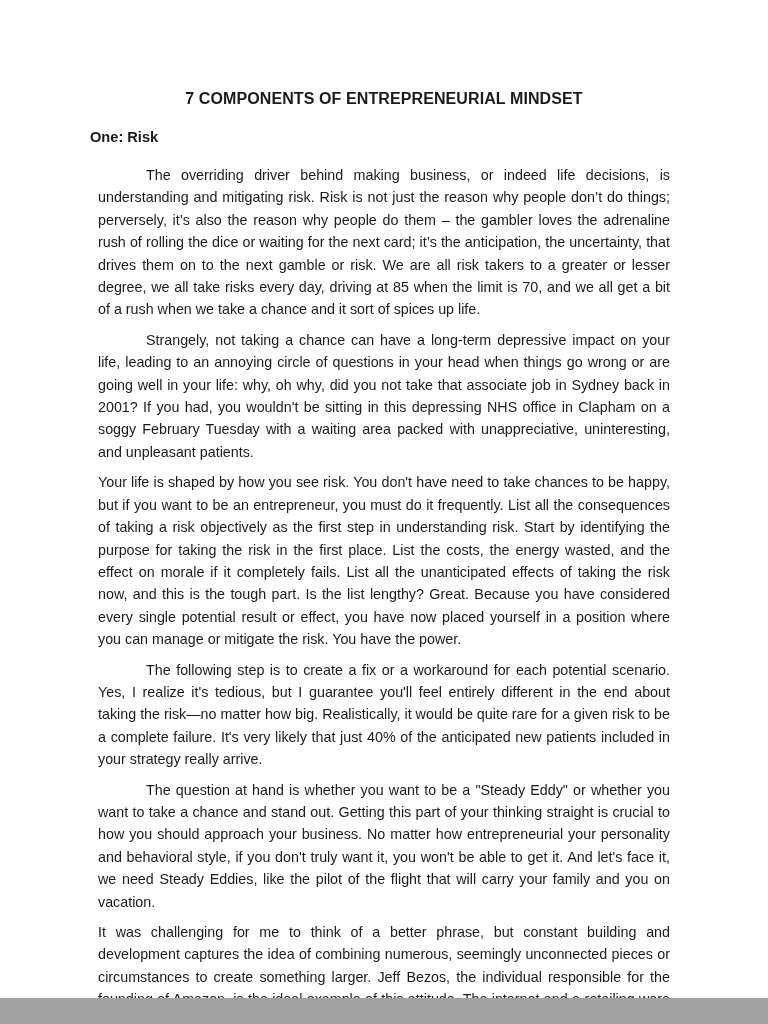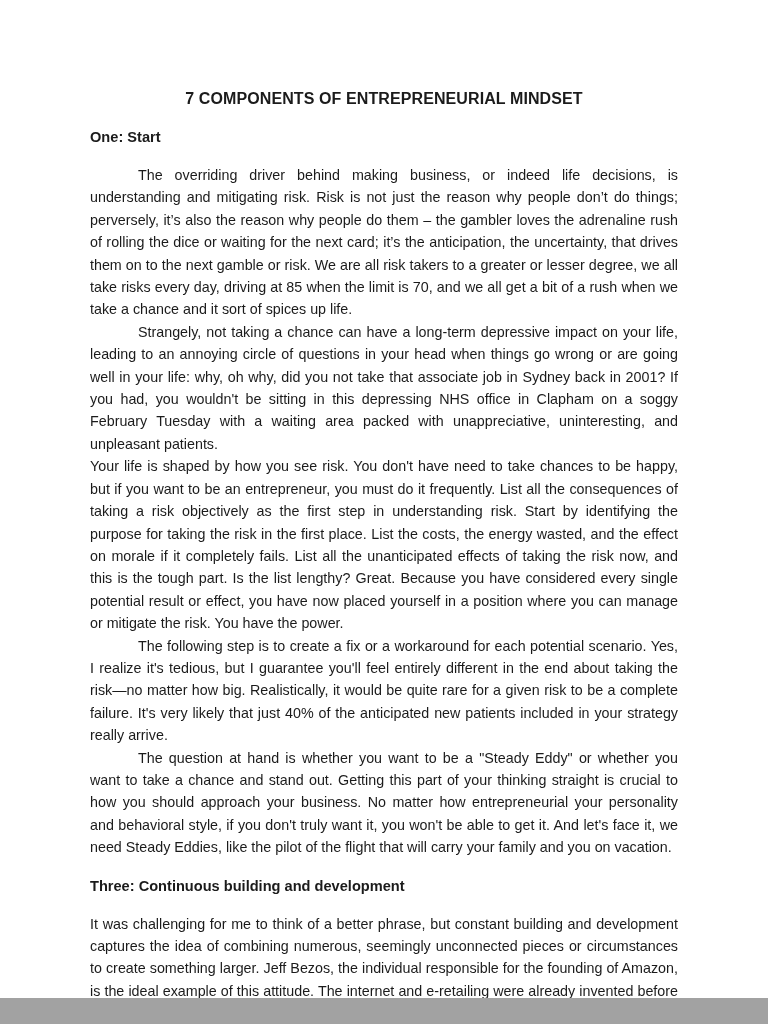--- a/index.html
+++ b/index.html
@@ -31,53 +31,52 @@
   .section-heading {
     font-size: 14.6px;
     font-weight: bold;
     margin: 16px 0 16px 0;
     line-height: 22px;
   }
   .para {
     font-size: 14.3px;
     line-height: 22.4px;
     text-align: justify;
-    margin: 0;
+    margin: 8px;
   }
   .indent {
     text-indent: 48px;
   }
   .page-gap {
     position: absolute;
     left: 0;
     right: 0;
     bottom: 0;
     height: 26px;
     background: #a2a2a2;
   }
 </style>
 </head>
 <body>
 
 <div class="page">
 
   <h1 class="doc-title">7 COMPONENTS OF ENTREPRENEURIAL MINDSET</h1>
 
-  <h2 class="section-heading">One: Start</h2>
+  <h2 class="section-heading">One: Risk</h2>
 
   <p class="para indent">The overriding driver behind making business, or indeed life decisions, is understanding and mitigating risk. Risk is not just the reason why people don’t do things; perversely, it’s also the reason why people do them – the gambler loves the adrenaline rush of rolling the dice or waiting for the next card; it’s the anticipation, the uncertainty, that drives them on to the next gamble or risk.  We are all risk takers to a greater or lesser degree, we all take risks every day, driving at 85 when the limit is 70, and we all get a bit of a rush when we take a chance and it sort of spices up life.</p>
 
   <p class="para indent">Strangely, not taking a chance can have a long-term depressive impact on your life, leading to an annoying circle of questions in your head when things go wrong or are going well in your life: why, oh why, did you not take that associate job in Sydney back in 2001? If you had, you wouldn't be sitting in this depressing NHS office in Clapham on a soggy February Tuesday with a waiting area packed with unappreciative, uninteresting, and unpleasant patients.</p>
 
   <p class="para">Your life is shaped by how you see risk. You don't have need to take chances to be happy, but if you want to be an entrepreneur, you must do it frequently. List all the consequences of taking a risk objectively as the first step in understanding risk. Start by identifying the purpose for taking the risk in the first place. List the costs, the energy wasted, and the effect on morale if it completely fails.  List all the unanticipated effects of taking the risk now, and this is the tough part.  Is the list lengthy?  Great. Because you have considered every single potential result or effect, you have now placed yourself in a position where you can manage or mitigate the risk. You have the power.</p>
 
   <p class="para indent">The following step is to create a fix or a workaround for each potential scenario. Yes, I realize it's tedious, but I guarantee you'll feel entirely different in the end about taking the risk—no matter how big.  Realistically, it would be quite rare for a given risk to be a complete failure. It's very likely that just 40% of the anticipated new patients included in your strategy really arrive.</p>
 
 
   <p class="para indent">The question at hand is whether you want to be a "Steady Eddy" or whether you want to take a chance and stand out. Getting this part of your thinking straight is crucial to how you should approach your business.   No matter how entrepreneurial your personality and behavioral style, if you don't truly want it, you won't be able to get it. And let's face it, we need Steady Eddies, like the pilot of the flight that will carry your family and you on vacation.</p>
 
-  <h2 class="section-heading">Three: Continuous building and development</h2>
 
   <p class="para">It was challenging for me to think of a better phrase, but constant building and development captures the idea of combining numerous, seemingly unconnected pieces or circumstances to create something larger.  Jeff Bezos, the individual responsible for the founding of Amazon, is the ideal example of this attitude.   The internet and e-retailing were already invented before Bezos entered the market, despite the fact that he owns the largest e-retailer in the world.  His plan did not include the rationale for Amazon's success; initially, the business model was entirely about tax evasion. Amazon benefited greatly from the fact that online businesses in the US are not required to collect sales tax in states where they</p>
 
 </div>
 
 <div class="page-gap"></div>
 
 </body></html>

